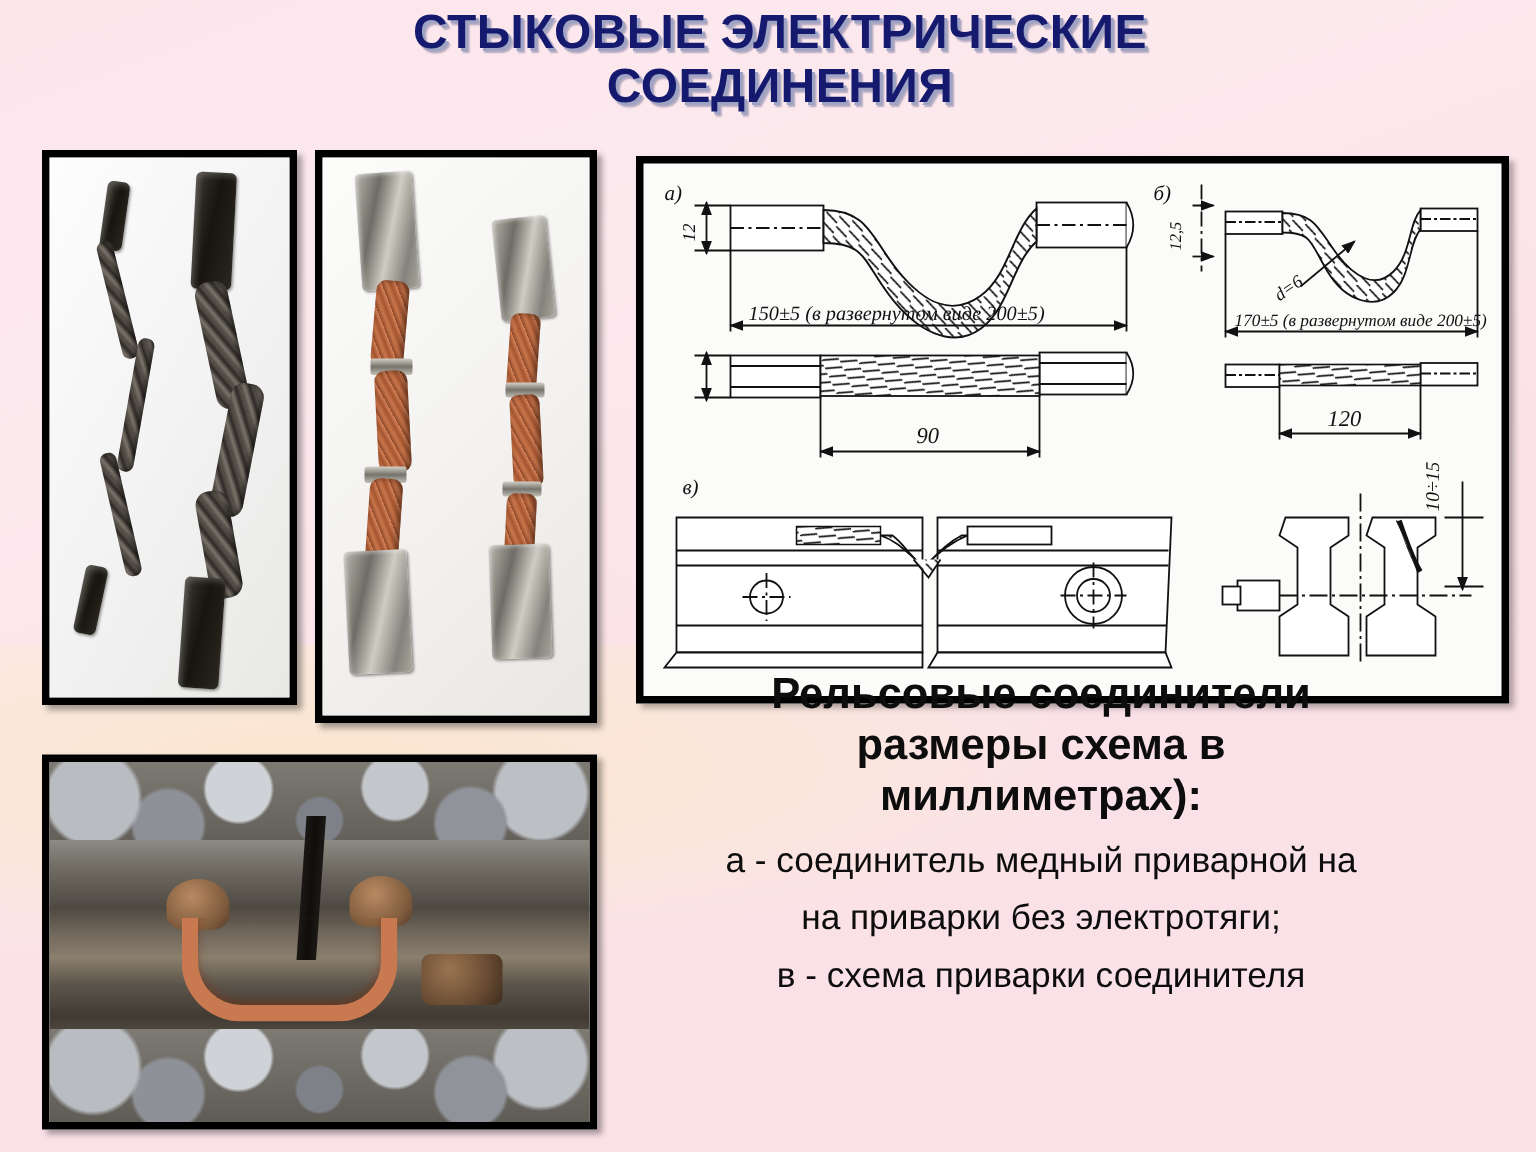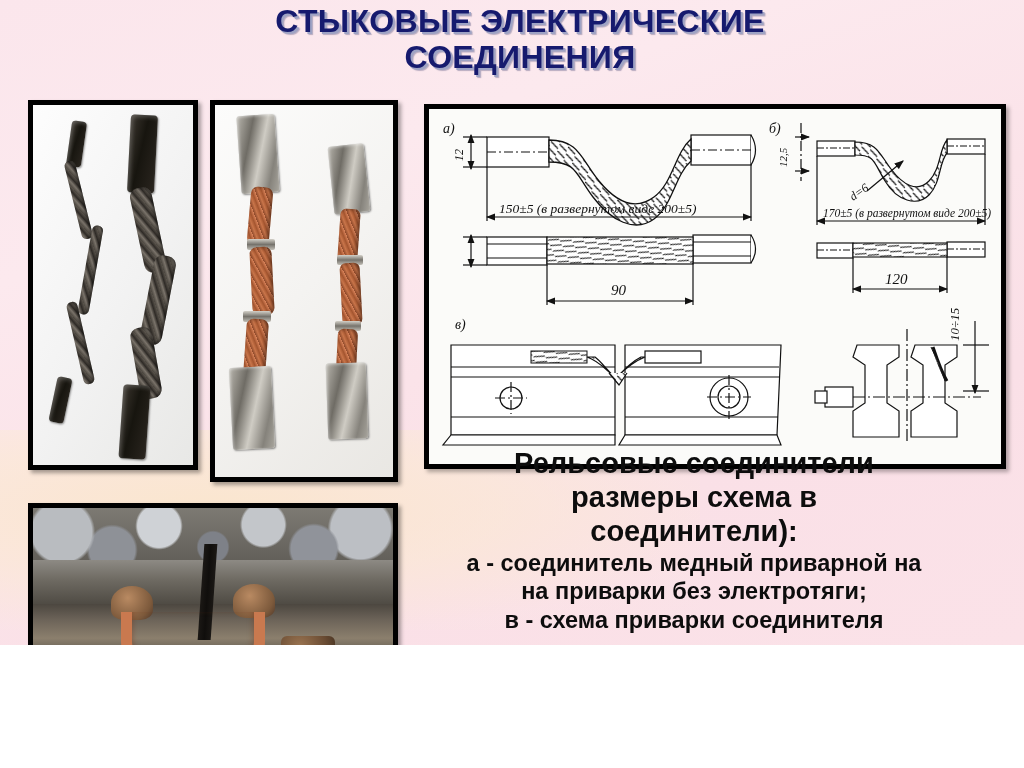--- a/index.html
+++ b/index.html
@@ -3,21 +3,21 @@
 <meta charset="utf-8">
 <style>
   html, body {
     margin: 0; padding: 0;
     width: 1024px; height: 768px;
     overflow: hidden;
     font-family: "Liberation Sans", sans-serif;
   }
   #slide {
     position: relative;
-    width: 1024px; height: 645px;
+    width: 1024px; height: 768px;
     background: linear-gradient(160deg, #fbe6ec 0%, #fce9ee 28%, #fbe3e9 52%, #fae0e7 72%, #fbe2e8 100%);
     overflow: hidden;
   }
   
   .warm-wash {
     position: absolute;
     left: 0; top: 430px;
     width: 700px; height: 200px;
     background: radial-gradient(ellipse at 30% 40%, rgba(250,230,205,0.95) 0%, rgba(251,233,212,0.65) 42%, rgba(252,236,228,0.15) 75%, rgba(252,236,238,0) 100%);
     pointer-events: none;
@@ -148,21 +148,21 @@
   #caption {
     position: absolute;
     left: 386px; top: 447px;
     width: 616px;
     text-align: center;
     color: #0d0d0d;
     font-weight: bold;
     line-height: 1.03;
   }
   .cap-big { font-size: 29px; font-weight: bold; line-height: 1.17; }
-  .cap-small { font-size: 23.5px; font-weight: bold; line-height: 1.22; }
+  .cap-small { font-size: 23.5px; font-weight: normal; line-height: 1.22; margin-top: 10px; }
 </style>
 </head>
 <body>
 
 <div id="slide">
 
   <div class="warm-wash"></div>
 
   <div id="title">СТЫКОВЫЕ ЭЛЕКТРИЧЕСКИЕ
 СОЕДИНЕНИЯ</div>
@@ -361,19 +361,19 @@
           <line x1="534" y1="106" x2="560" y2="106"></line>
           <text x="530" y="56" font-family="'Liberation Serif',serif" font-style="italic" font-size="13" fill="#111" stroke="none" transform="rotate(-90 530 56)">10÷15</text>
         </g>
       </g>
     </svg>
   </div>
 
   <div id="caption">
     <div class="cap-big">Рельсовые соединители</div>
     <div class="cap-big">размеры схема в</div>
-    <div class="cap-big">соединители):</div>
+    <div class="cap-big">миллиметрах):</div>
     <div class="cap-small">а - соединитель медный приварной на</div>
     <div class="cap-small">на приварки без электротяги;</div>
     <div class="cap-small">в - схема приварки соединителя</div>
   </div>
 
 </div>
 
 </body></html>

